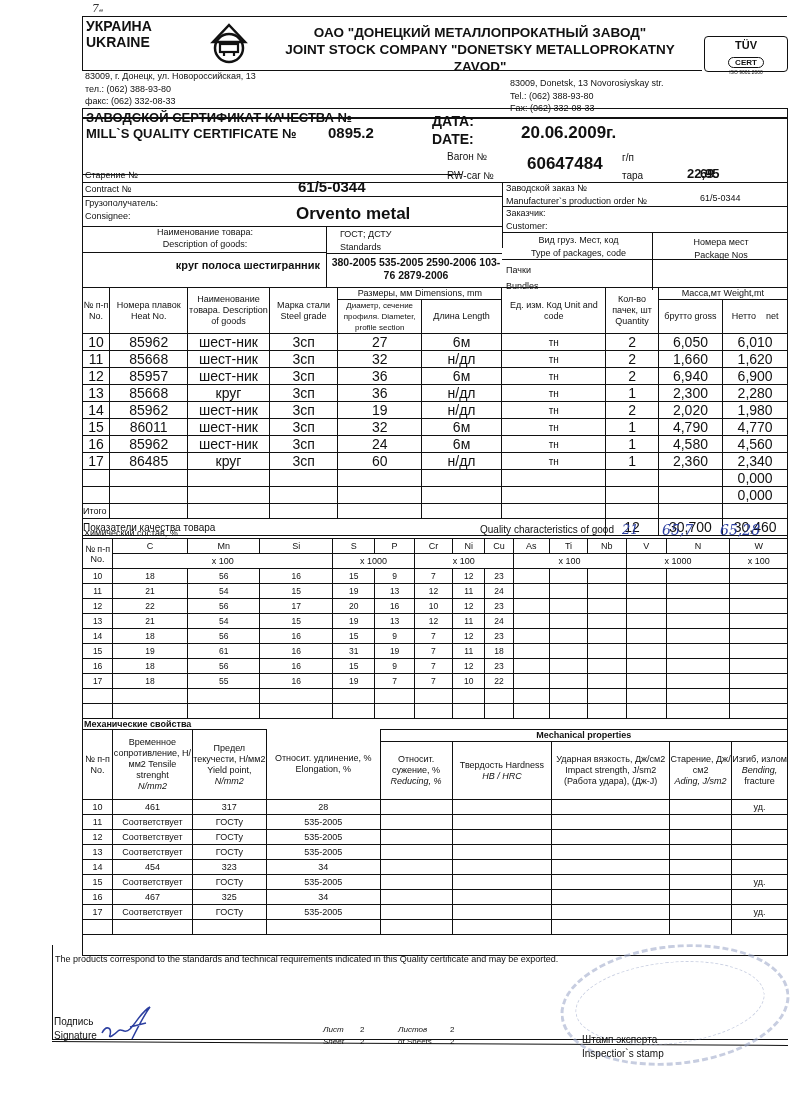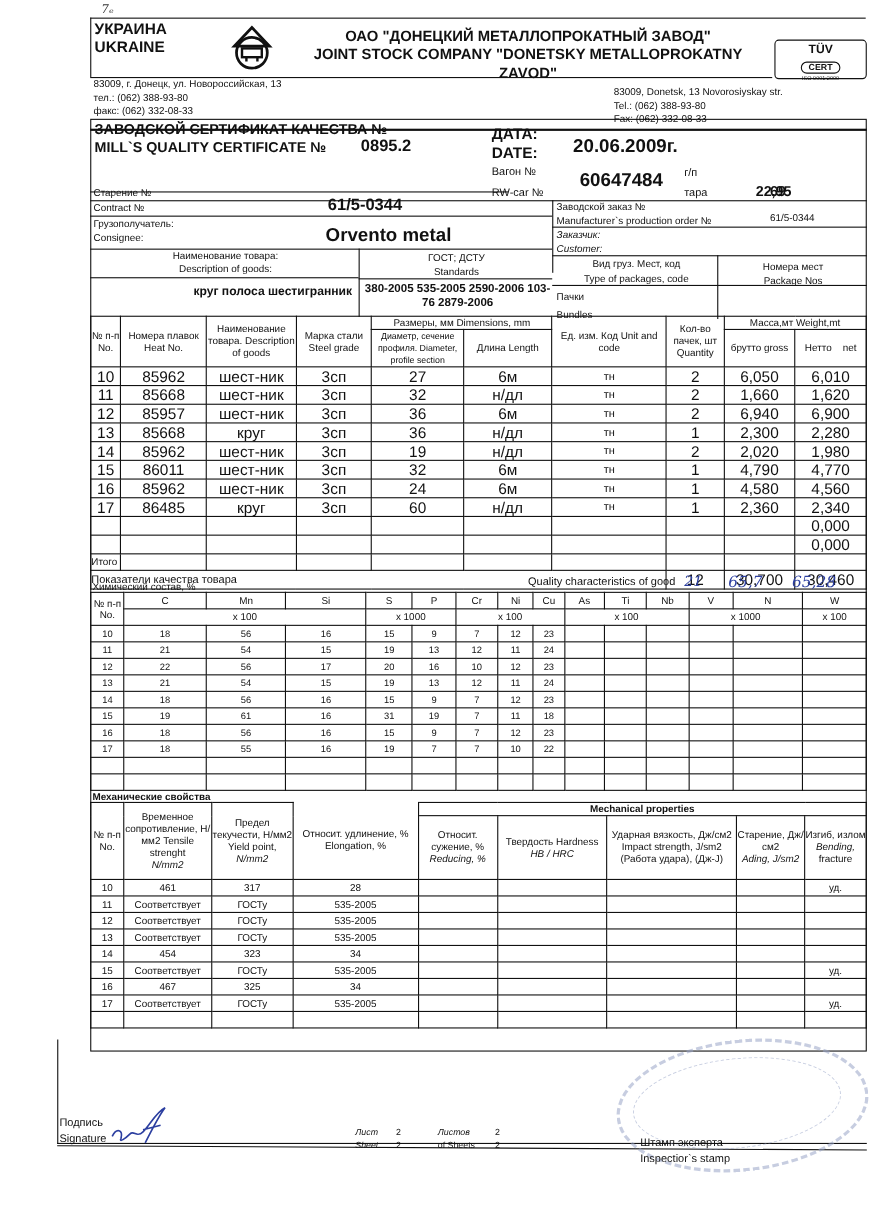--- a/index.html
+++ b/index.html
@@ -61,35 +61,35 @@
   <div class="certbox">CERT</div>
   <div class="iso">ISO 9001:2000</div>
 </div>
 
 <div class="hline" style="left:82px;top:70px;width:620px;"></div>
 <div class="addr abs" style="left:85px;top:70px;">
   <div>83009, г. Донецк, ул. Новороссийская, 13</div>
   <div>тел.: (062) 388-93-80</div>
   <div>факс: (062) 332-08-33</div>
 </div>
-<div class="addr abs" style="left:510px;top:77px;margin-left:48px;">
+<div class="addr abs" style="left:510px;top:77px;">
   <div>83009, Donetsk, 13 Novorosiyskay str.</div>
   <div>Tel.: (062) 388-93-80</div>
   <div>Fax: (062) 332-08-33</div>
 </div>
 
 <div class="box" style="left:82px;top:108px;width:706px;height:848px;border-width:1.5px;"></div>
 <div class="hline" style="left:82px;top:117px;width:706px;border-top-width:2px;"></div>
 
 <div class="abs b" style="left:86px;top:110px;font-size:13px;line-height:16px;">
   <div>ЗАВОДСКОЙ СЕРТИФИКАТ КАЧЕСТВА №</div>
   <div>MILL`S QUALITY CERTIFICATE №</div>
 </div>
 <div class="abs b" style="left:328px;top:124px;font-size:15px;">0895.2</div>
-<div class="abs b" style="left:447px;top:112px;font-size:14px;line-height:18px;">
+<div class="abs b" style="left:432px;top:112px;font-size:14px;line-height:18px;">
   <div>ДАТА:</div>
   <div>DATE:</div>
 </div>
 <div class="abs b" style="left:521px;top:123px;font-size:17px;">20.06.2009г.</div>
 <div class="abs t10" style="left:447px;top:147px;line-height:19px;">
   <div>Вагон №</div>
   <div>RW-car №</div>
 </div>
 <div class="abs b" style="left:527px;top:154px;font-size:17px;">60647484</div>
 <div class="abs t10" style="left:622px;top:152px;">г/п</div>
@@ -110,34 +110,34 @@
   <div>Manufacturer`s production order №</div>
 </div>
 <div class="abs t9" style="left:700px;top:193px;">61/5-0344</div>
 <div class="hline" style="left:82px;top:196px;width:420px;"></div>
 <div class="hline" style="left:502px;top:206px;width:286px;"></div>
 <div class="abs t9" style="left:85px;top:197px;line-height:13px;">
   <div>Грузополучатель:</div>
   <div>Consignee:</div>
 </div>
 <div class="abs b" style="left:296px;top:204px;font-size:17px;">Orvento metal</div>
-<div class="abs t9" style="left:506px;top:207px;line-height:13px;font-style:italic;">
+<div class="abs t9" style="left:506px;top:207px;line-height:13px;">
   <div>Заказчик:</div>
   <div>Customer:</div>
 </div>
 
 <div class="hline" style="left:82px;top:226px;width:420px;"></div>
 <div class="hline" style="left:502px;top:232px;width:286px;"></div>
 <div class="vline" style="left:326px;top:226px;height:62px;"></div>
 <div class="vline" style="left:652px;top:232px;height:58px;"></div>
 <div class="abs t9" style="left:100px;top:226px;width:210px;text-align:center;line-height:12px;">
   <div>Наименование товара:</div>
   <div>Description of goods:</div>
 </div>
-<div class="abs t9" style="left:330px;top:228px;width:170px;text-align:center;line-height:13px;">
+<div class="abs t9" style="left:340px;top:228px;width:170px;text-align:left;line-height:13px;">
   <div>ГОСТ; ДСТУ</div>
   <div>Standards</div>
 </div>
 <div class="abs t9" style="left:506px;top:234px;width:145px;text-align:center;line-height:13px;">
   <div>Вид груз. Мест, код</div>
   <div>Type of packages, code</div>
 </div>
 <div class="abs t9" style="left:656px;top:236px;width:130px;text-align:center;line-height:13px;">
   <div>Номера мест</div>
   <div>Package Nos</div>
@@ -678,20 +678,21 @@
         <td></td>
         <td></td>
         <td></td>
         <td></td>
         <td></td>
       </tr>
     </tbody>
 </table>
 
 <div class="abs t9" style="left:55px;top:952px;line-height:14px;">
+  <div>The products correspond to the standards and technical requirements indicated in this Quality certificate and may be exported.</div>
 </div>
 <div class="box" style="left:52px;top:945px;width:736px;height:95px;border-left-width:1.5px;border-top:none;border-right:none;"></div>
 
 <div class="abs t10" style="left:54px;top:1015px;line-height:14px;">
   <div>Подпись</div>
   <div>Signature</div>
 </div>
 <svg class="abs" style="left:100px;top:1005px;" width="60" height="36">
   <path d="M2,28 C6,20 12,22 10,30 C8,34 14,30 18,26 C22,22 24,30 30,24 C36,18 42,6 50,2 C44,10 38,22 32,34 M30,22 L46,18" fill="none" stroke="#2c3fa0" stroke-width="1.5"></path>
 </svg>

